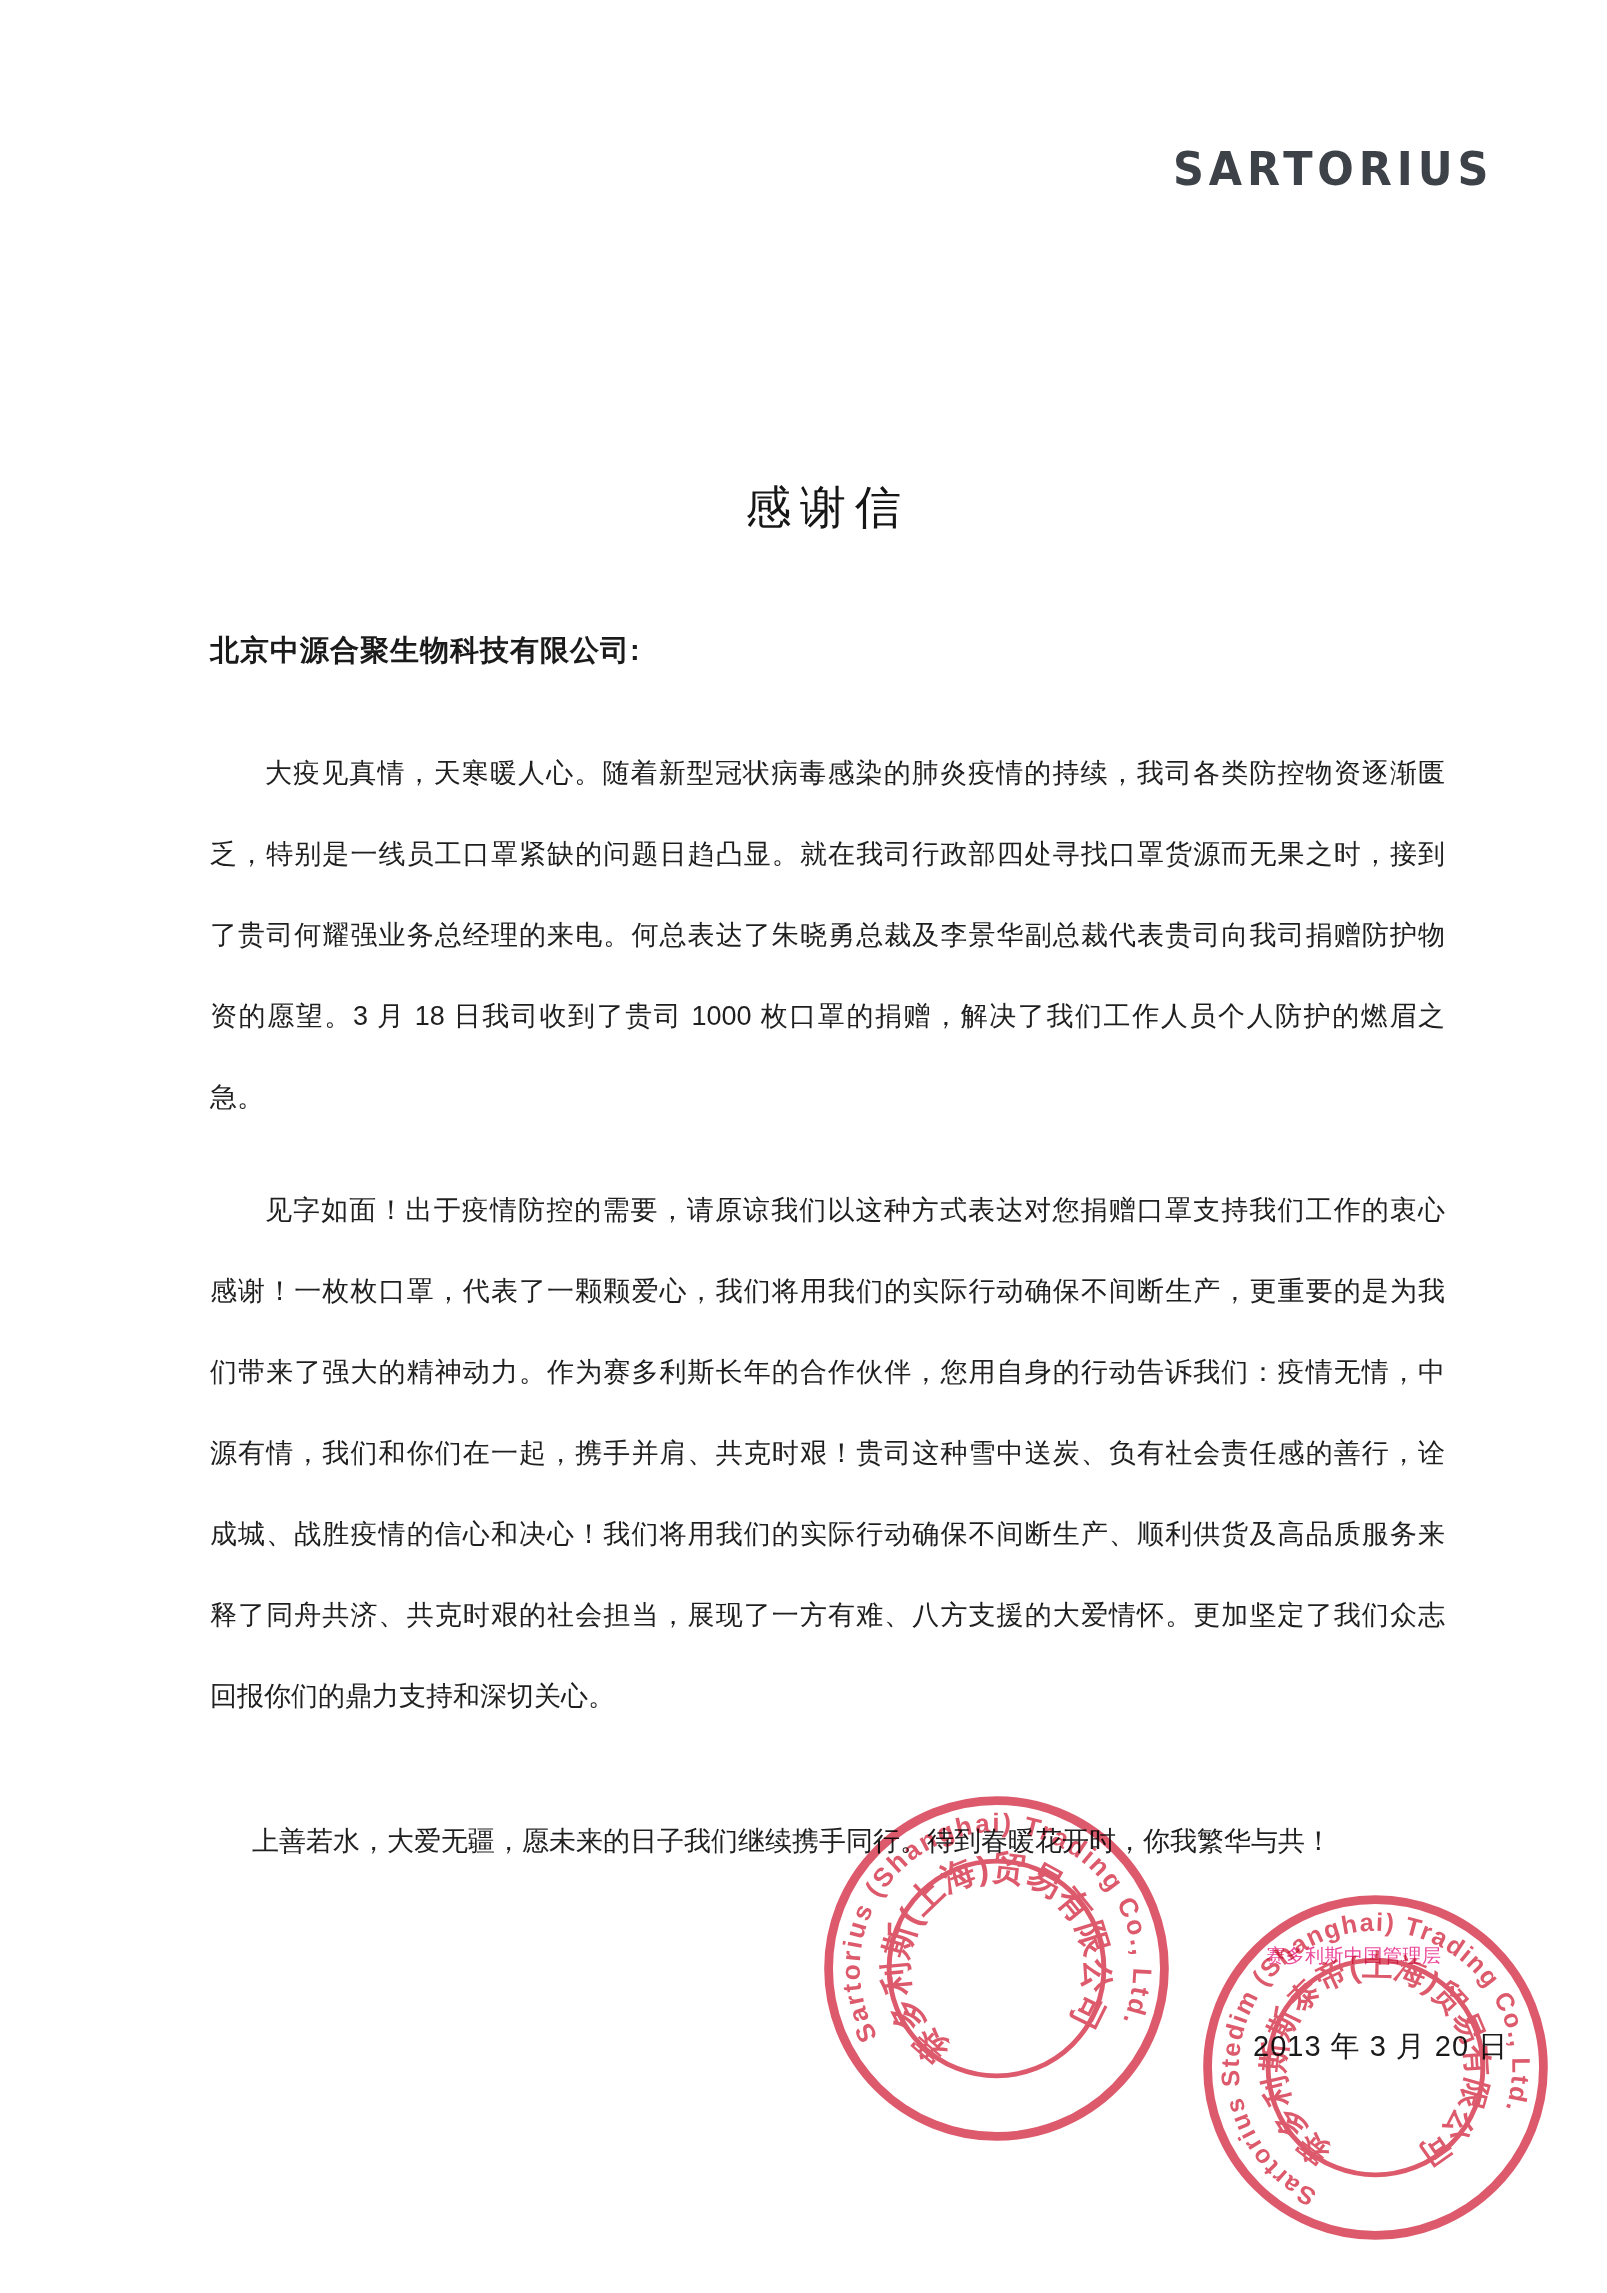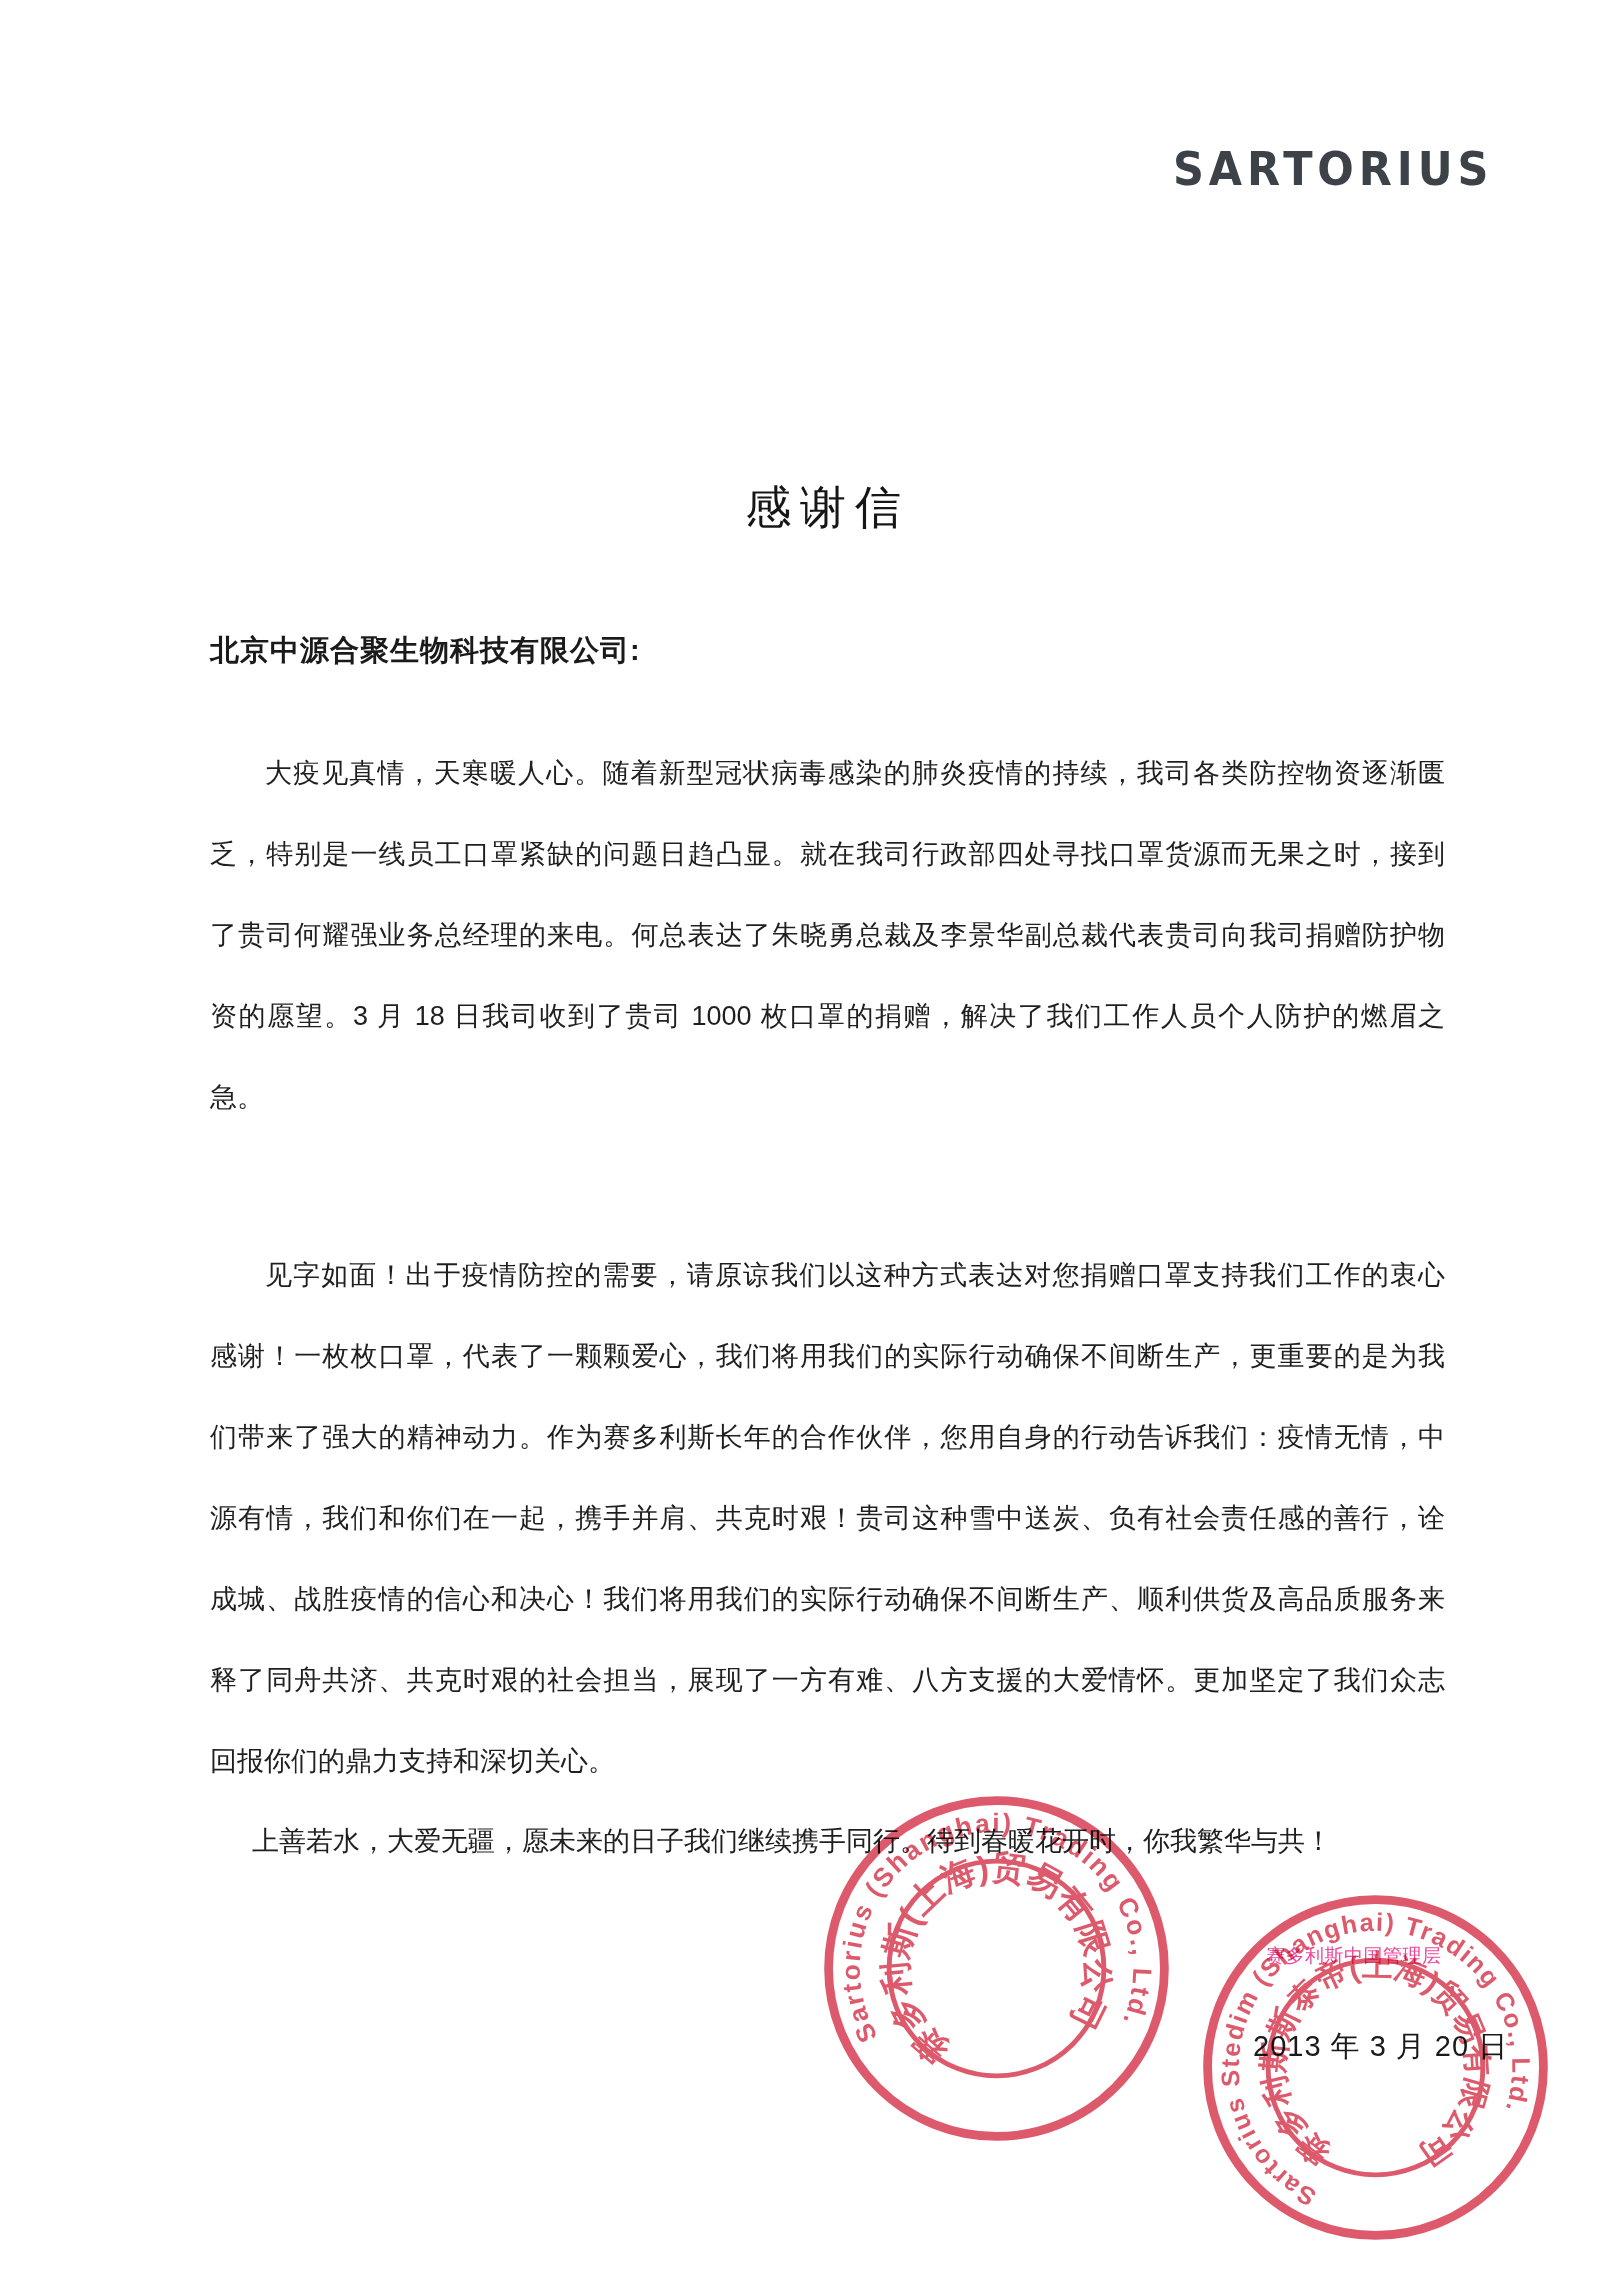--- a/index.html
+++ b/index.html
@@ -25,21 +25,21 @@
   }
   .para {
     position:absolute; left:192px; width:1235px;
     font-size:27px; line-height:81px; color:#1f1f1f;
     text-align:justify; text-justify:inter-character;
   }
   .para .tline { text-align:justify; text-align-last:justify; text-justify:inter-character; }
   .para .tline.first { text-indent:55px; }
   .para .tline.plast { text-align-last:left; }
   .p1 { top:733px; }
-  .p2 { top:1235px; }
+  .p2 { top:1170px; }
   .closing {
     position:absolute; left:179px; top:1801px; width:1235px;
     font-size:27px; line-height:81px; text-indent:55px; color:#1f1f1f;
   }
   .signature {
     position:absolute; left:1248px; top:1943px; font-size:19px; color:#ec4899;
     letter-spacing:0.5px;
   }
   .dateline {
     position:absolute; left:1235px; top:2027px; font-size:29px; color:#1a1a1a;

